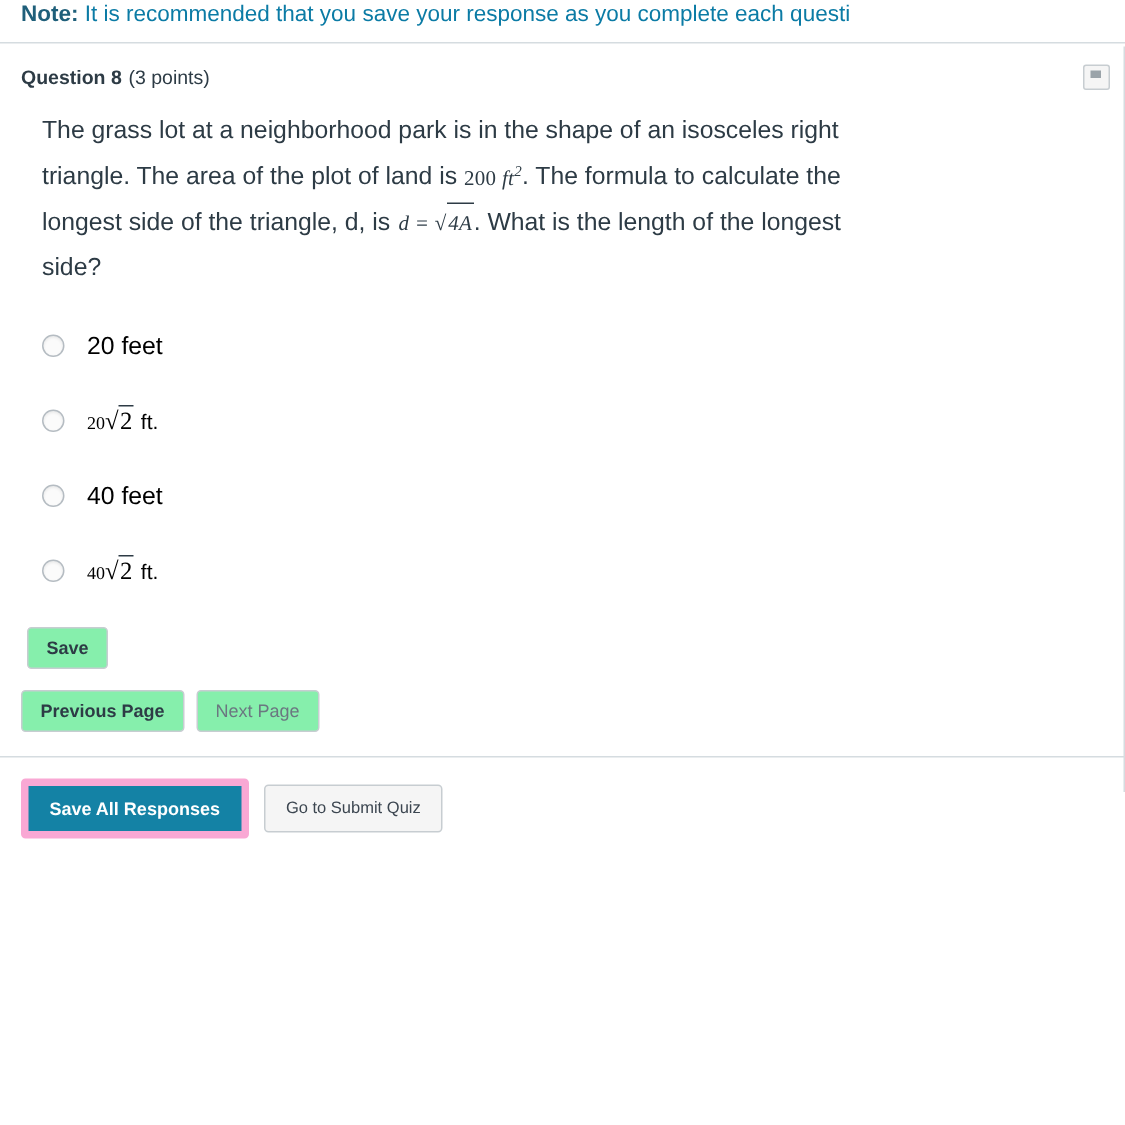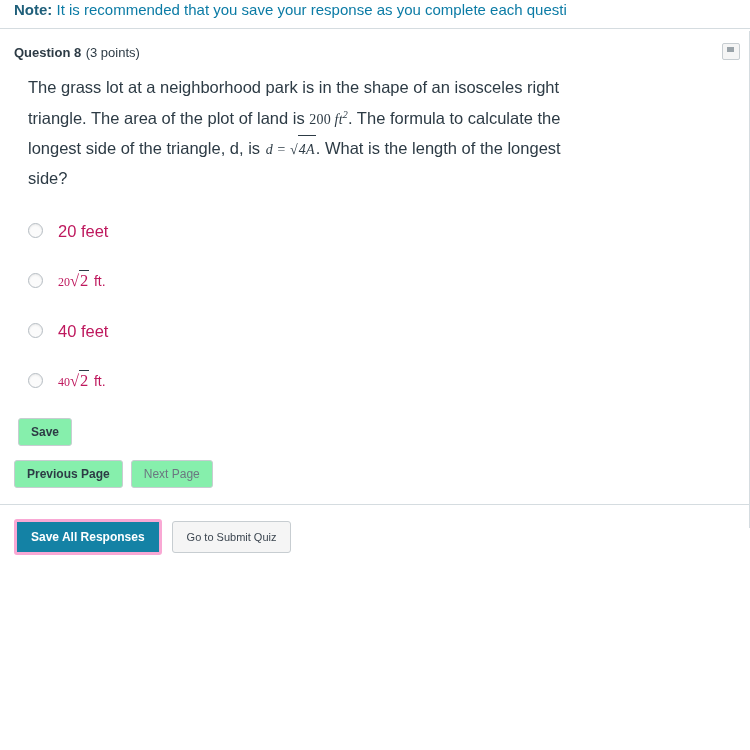--- a/index.html
+++ b/index.html
@@ -131,21 +131,21 @@
     height: 13px;
     border-radius: 50%;
     border: 1px solid #b5bcc2;
     background: #fbfbfb;
     box-shadow: inset 0 1px 2px rgba(0,0,0,0.08);
     flex: 0 0 auto;
   }
   .answer-label {
     margin-left: 15px;
     font-size: 16.5px;
-    color: #be185d;
+    color: #000000;
     line-height: 20px;
   }
   .answer-label .mathsmall {
     font-family: "Liberation Serif", serif;
     font-size: 12px;
   }
   .sqrt2 {
     display: inline-block;
     position: relative;
     font-family: "Liberation Serif", serif;
@@ -203,21 +203,21 @@
   }
 
   
   .bottom-actions {
     display: flex;
     align-items: center;
     padding: 14px 0 0 14px;
   }
   .btn-primary {
     background: #1482a5;
-    border: 3px solid #f9a8d4;
+    border: 5px solid #f9a8d4;
     color: #ffffff;
     font-weight: bold;
     font-size: 12px;
     border-radius: 3px;
     padding: 8px 14px;
     line-height: 14px;
     cursor: pointer;
   }
   .btn-submit {
     margin-left: 10px;

